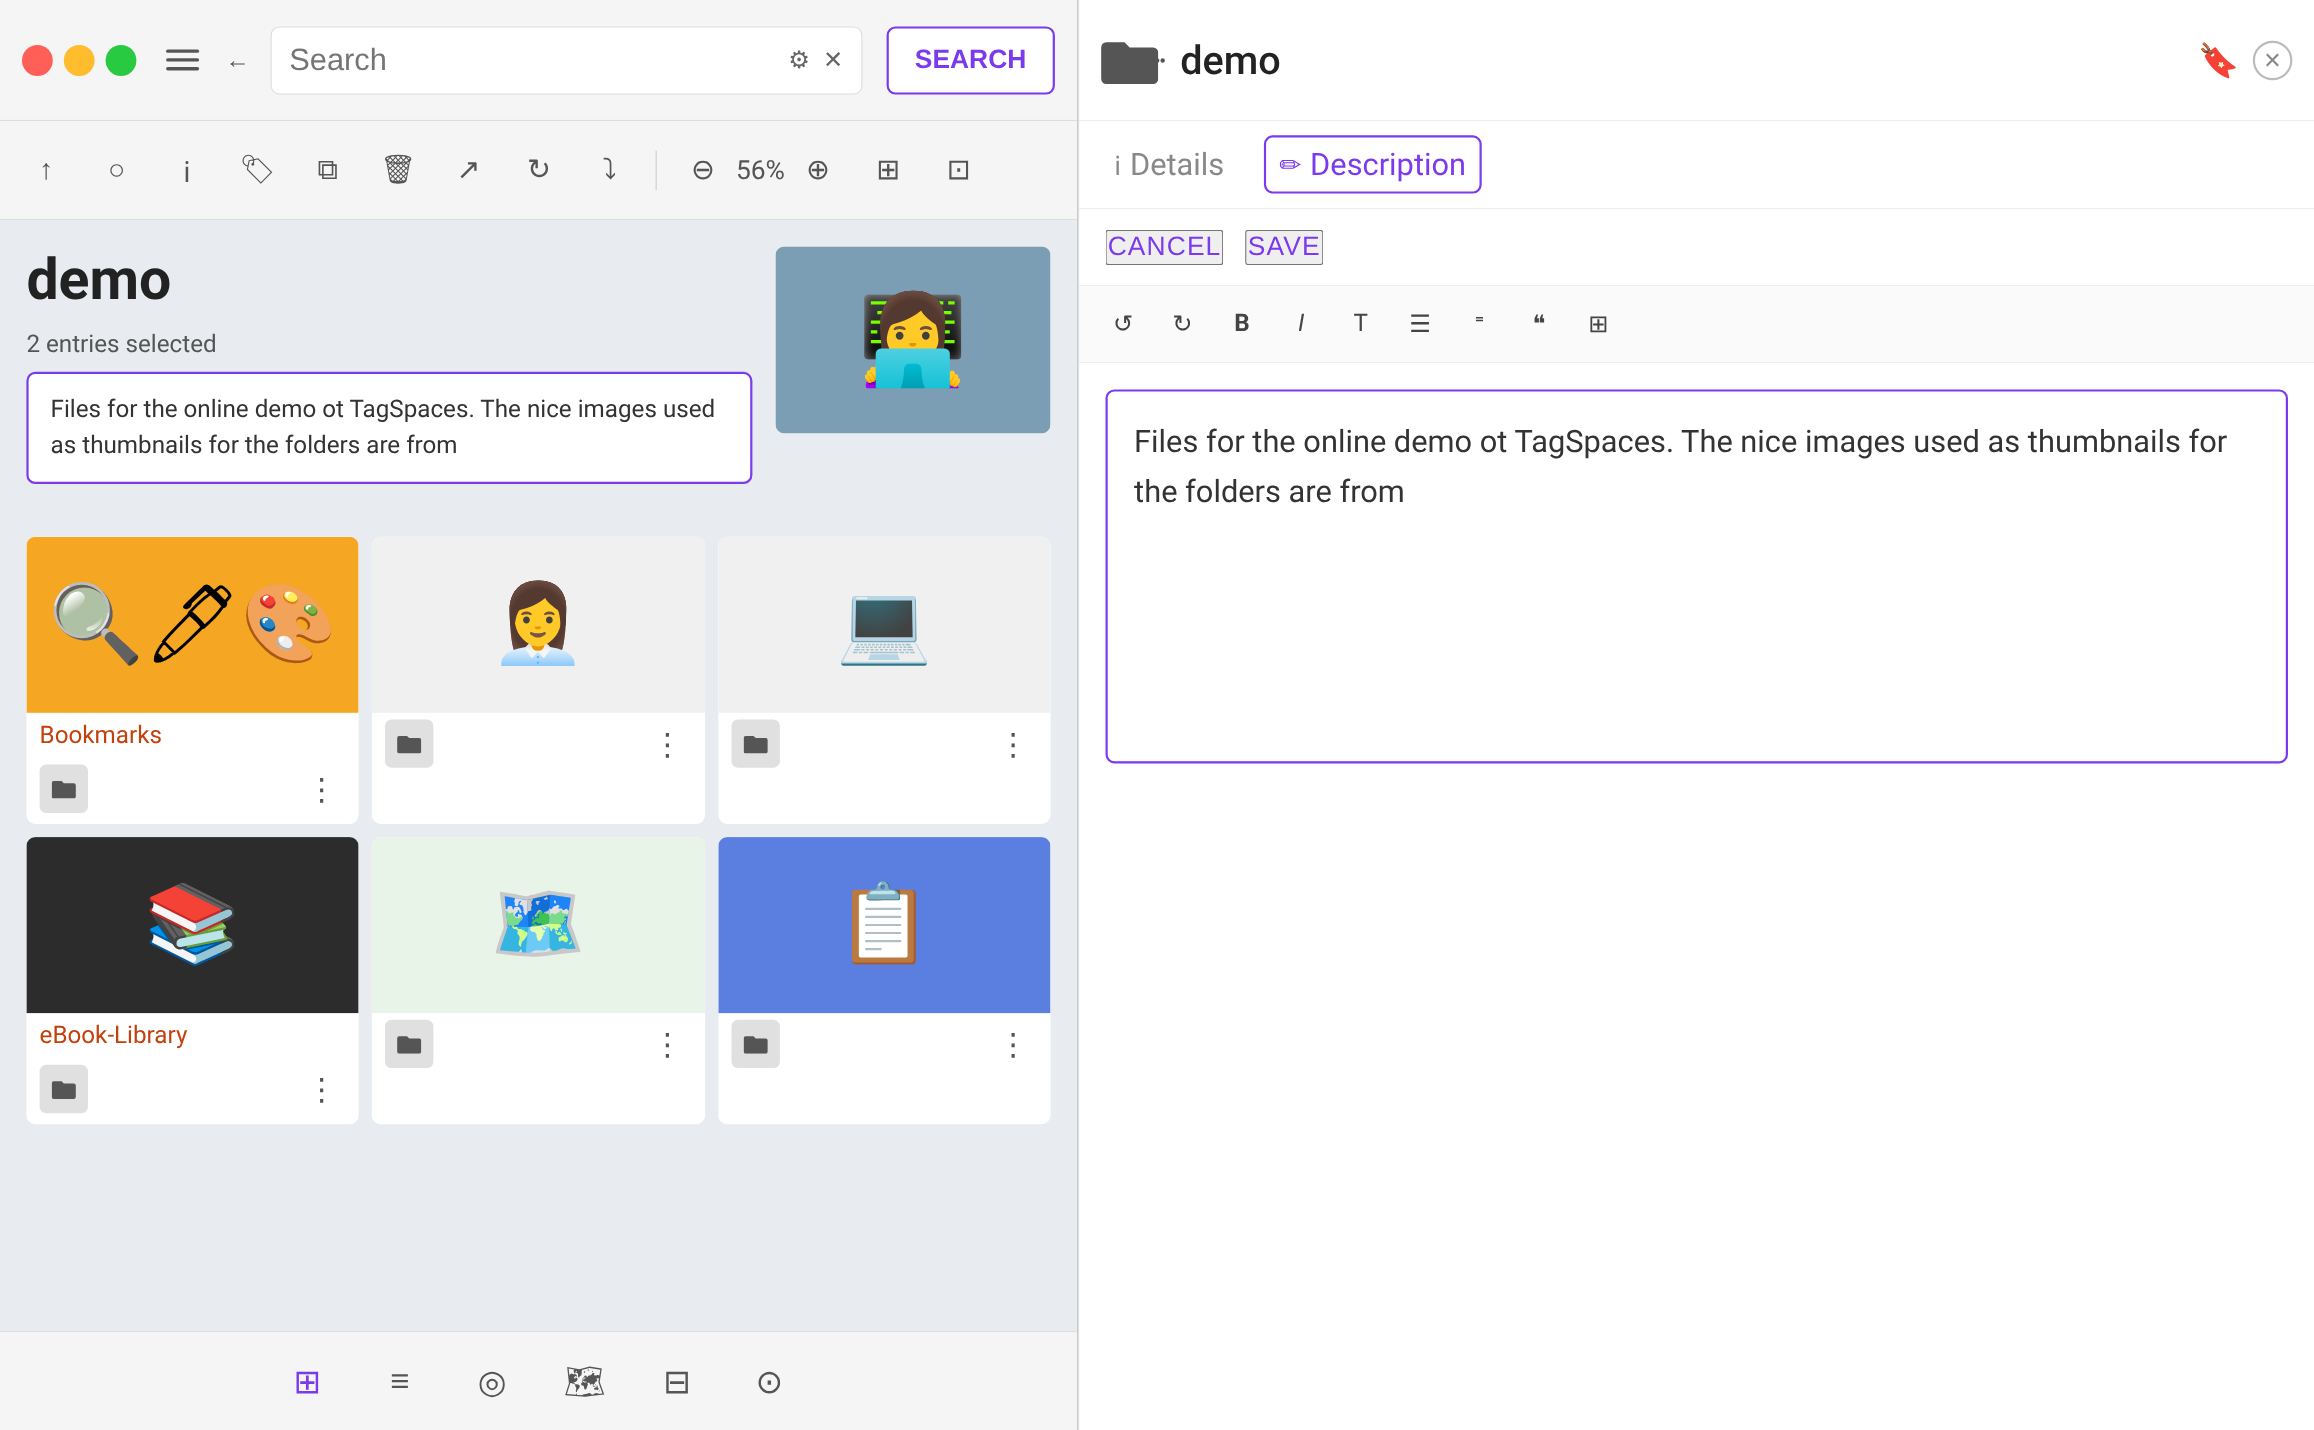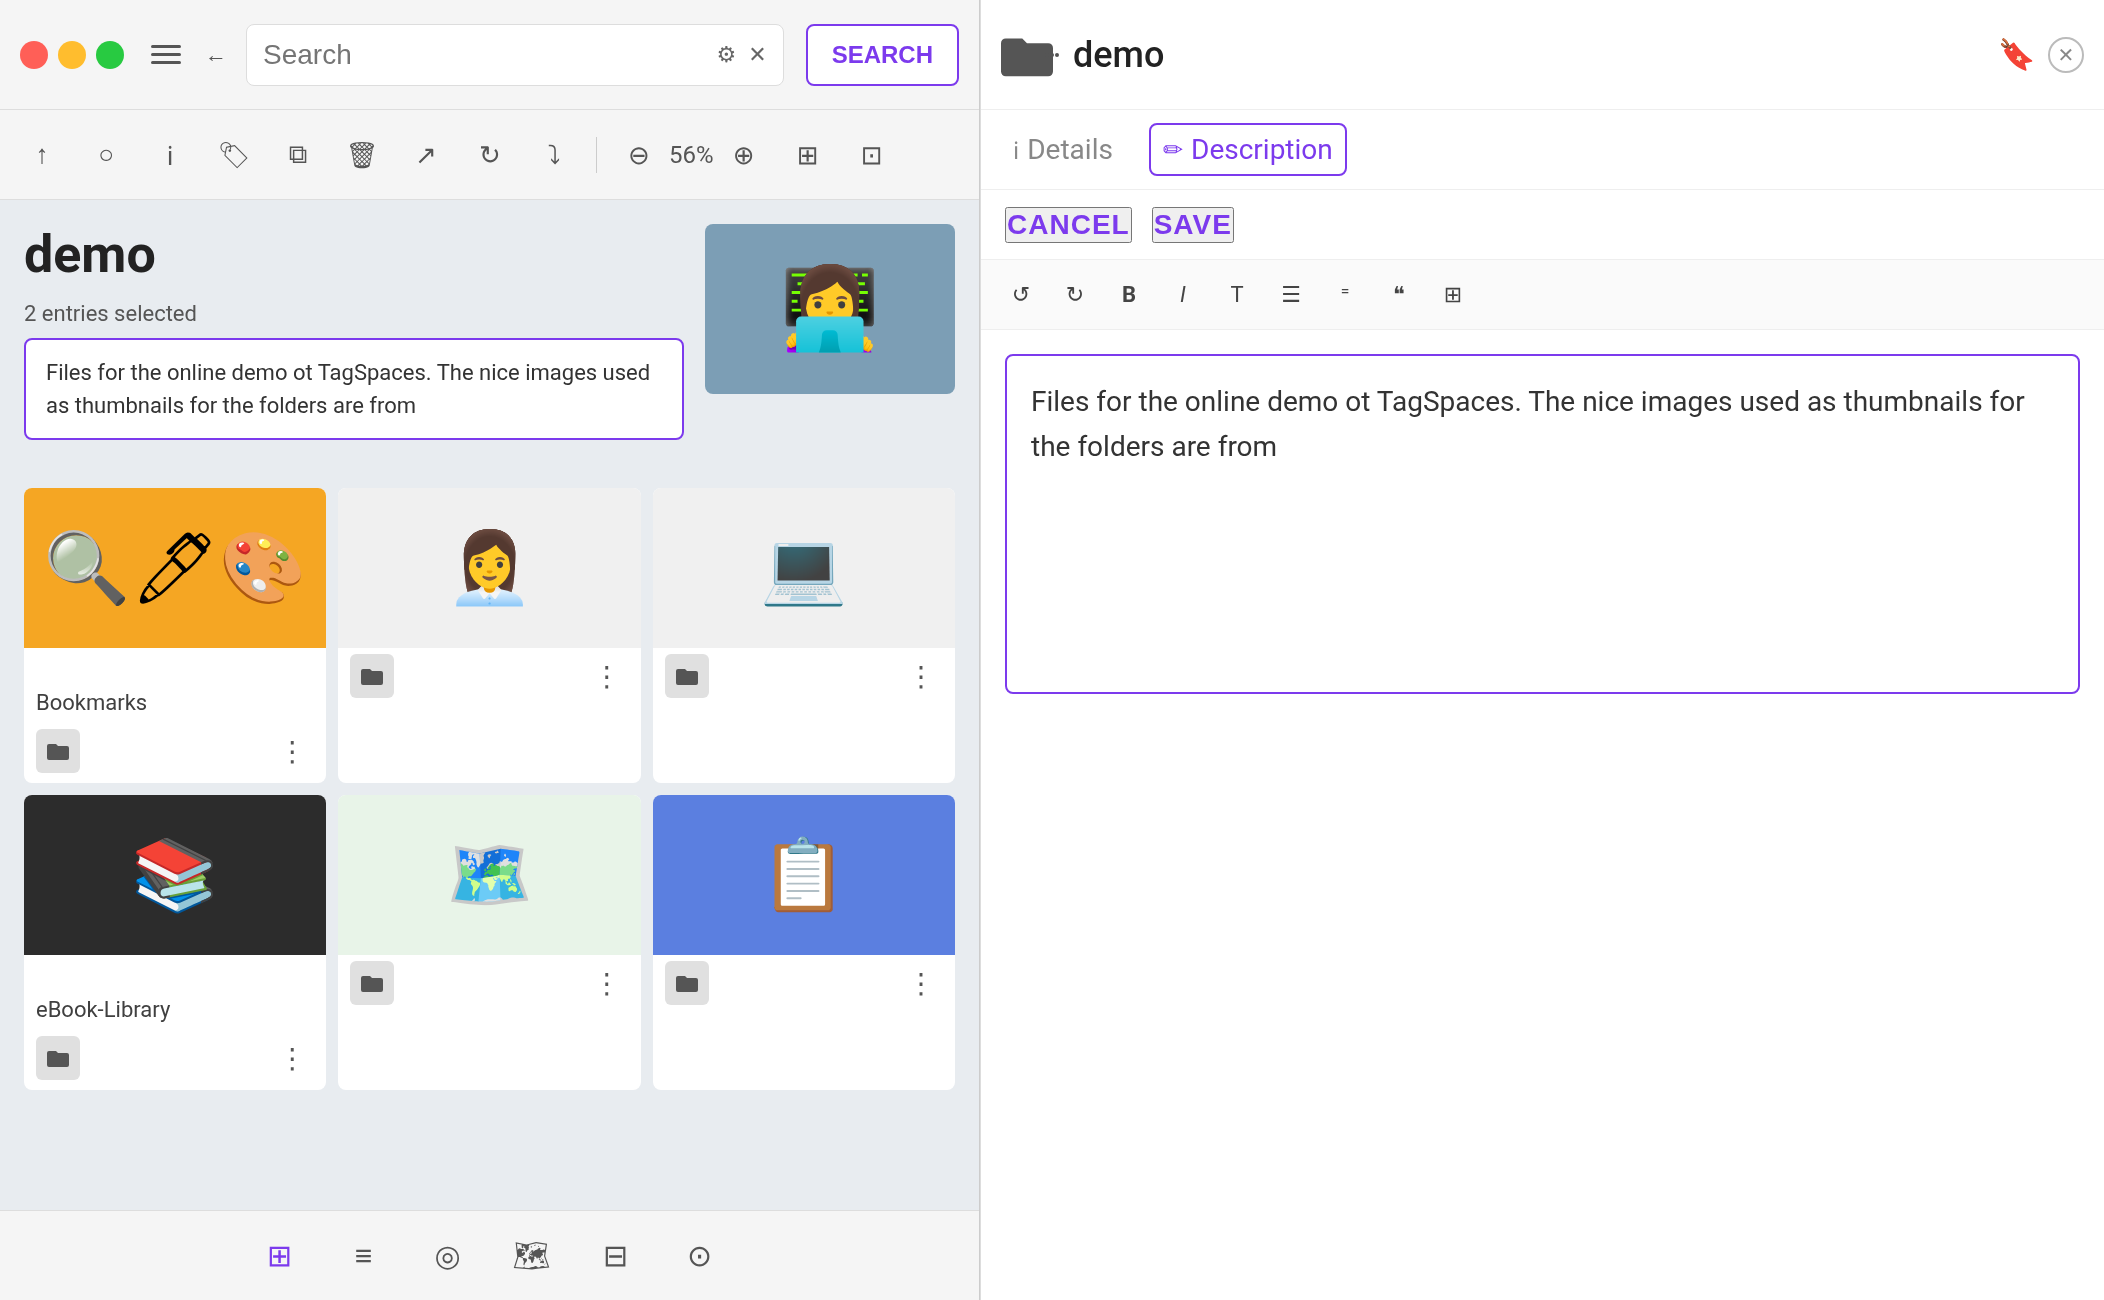--- a/index.html
+++ b/index.html
@@ -220,23 +220,22 @@
       width: 100%;
       height: 160px;
       display: flex;
       align-items: center;
       justify-content: center;
       overflow: hidden;
     }
 
     .folder-card-name {
       font-size: 22px;
-      color: #404040;
+      color: #c2410c;
       padding: 8px 12px;
-      margin-top: 34px;
     }
 
     .folder-card-footer {
       display: flex;
       align-items: center;
       justify-content: space-between;
       padding: 6px 12px 10px;
     }
 
     .folder-icon-btn {
@@ -371,22 +370,22 @@
     .action-bar {
       height: 70px;
       display: flex;
       align-items: center;
       padding: 0 24px;
       gap: 20px;
       border-bottom: 1px solid #eee;
     }
 
     .action-btn {
-      font-size: 28px;
-      font-weight: bold;
+      font-size: 24px;
+      font-weight: normal;
       cursor: pointer;
       letter-spacing: 1px;
     }
 
     .cancel-btn { color: #7c3aed; }
     .save-btn { color: #7c3aed; }
 
     .editor-toolbar {
       height: 70px;
       display: flex;

